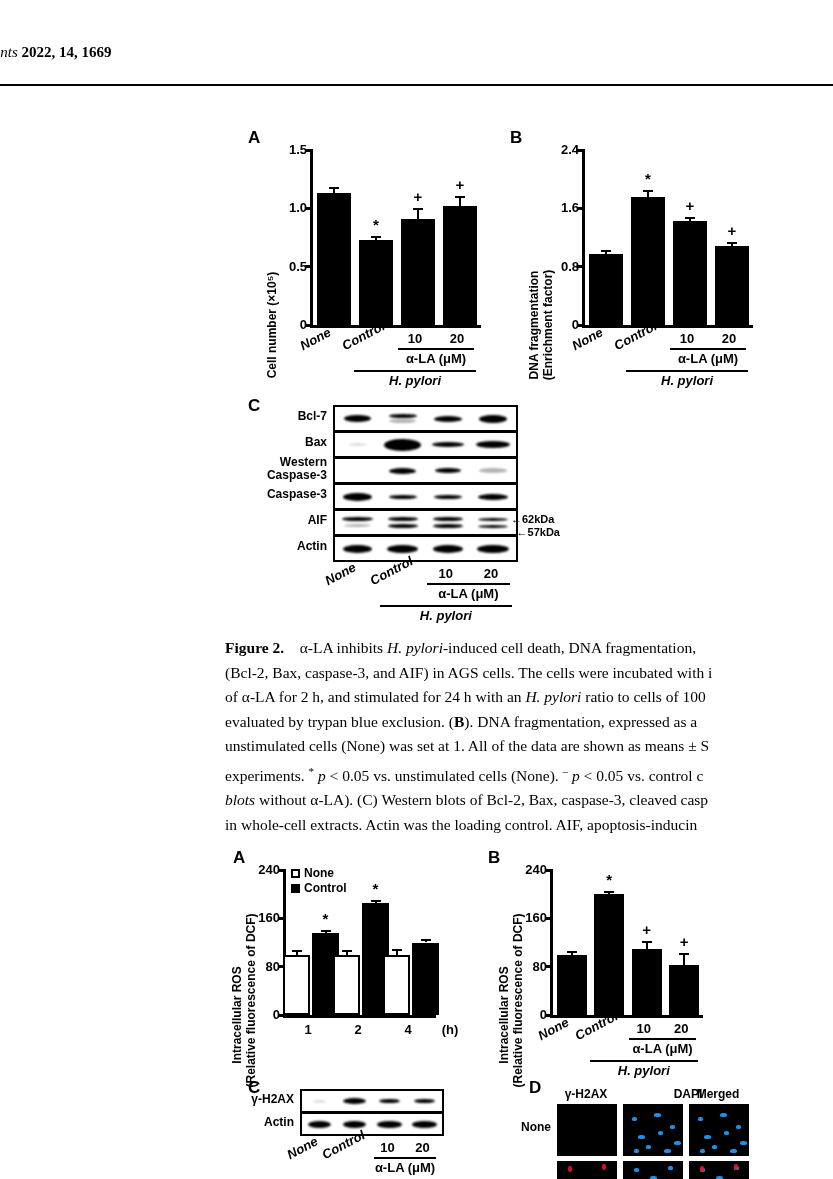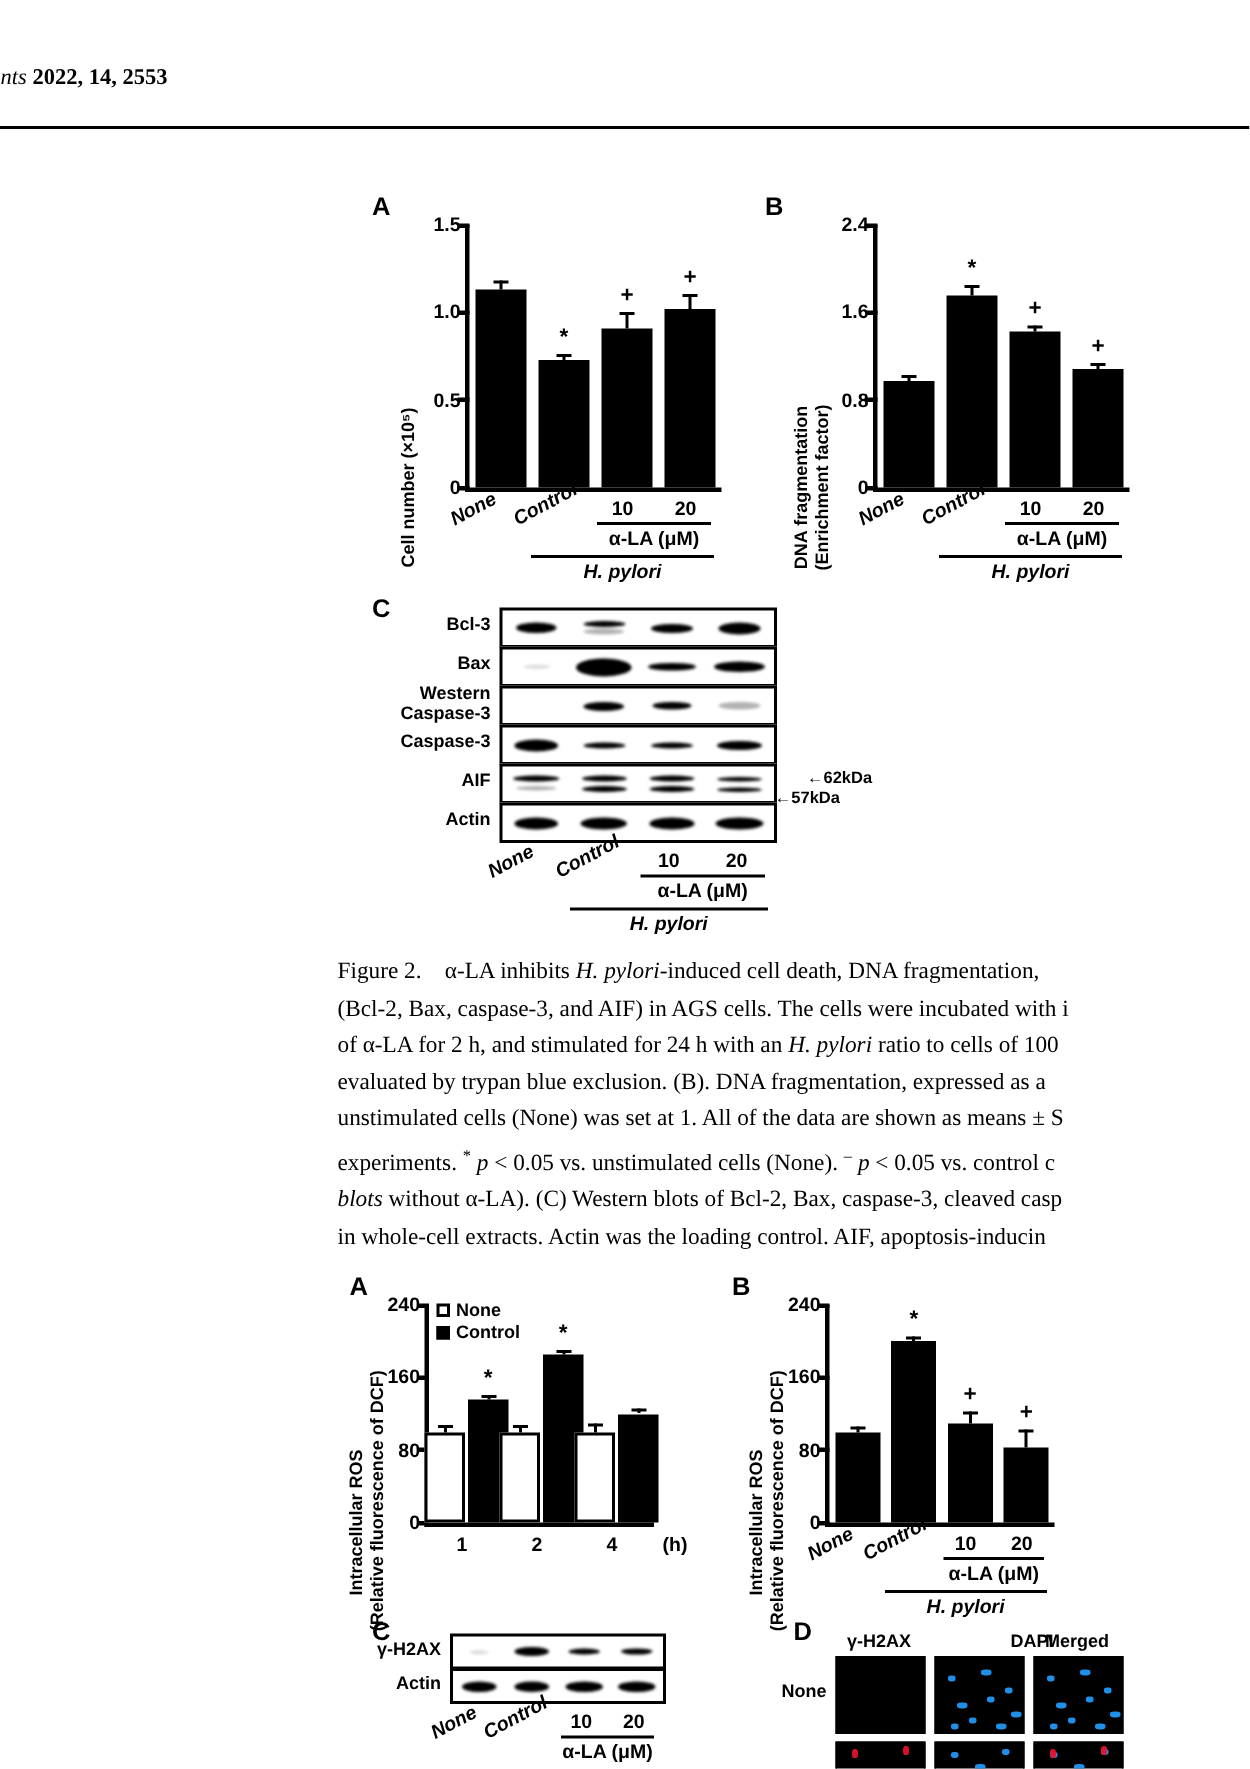--- a/index.html
+++ b/index.html
@@ -47,38 +47,38 @@
   .band.faint{opacity:.30;}
   .band.vfaint{opacity:.13;}
   .kda{position:absolute;font-size:11px;font-weight:bold;white-space:nowrap;}
 
   
   .caption{position:absolute;left:225px;top:636px;width:700px;
            font-family:"Liberation Serif",serif;font-size:15.5px;line-height:24.5px;
            text-align:left;white-space:nowrap;}
   .caption div{white-space:nowrap;}
   .caption i{font-style:italic;}
-  .caption b{font-weight:normal;text-align:center;}
+  .caption b{font-weight:bold;text-align:center;}
   .caption sup{font-size:11px;vertical-align:super;}
 
   
   .micro{position:absolute;background:#000;border:1px solid #000;overflow:hidden;}
   .dot{position:absolute;border-radius:40%;}
   .colhead{position:absolute;font-size:12px;font-weight:bold;transform:translateX(-50%);white-space:nowrap;}
   .rowhead{position:absolute;font-size:12px;font-weight:bold;text-align:right;line-height:1.15;white-space:nowrap;}
   .rowhead.ital{font-style:italic;}
 </style>
 </head>
 <body>
 
 <div class="page">
 
   <div class="runhead">
     <span>Nutrients</span>
-    <b>2022, 14, 2553</b>
+    <b>2022, 14, 1669</b>
   </div>
   <div class="rule"></div>
 
   <div id="fig2A" class="chart" style="left: 248px; top: 128px; width: 240px; height: 250px;">
       <div class="panelL" style="left: 0px; top: 0px;">A</div>
       <div class="plot" style="left: 62px; top: 22px; width: 168px; height: 175px;">
         <div class="ytickmark" style="top: 173.5px;"></div>
         <div class="ytick" style="top: 175px;">0</div>
         <div class="ytickmark" style="top: 115.167px;"></div>
         <div class="ytick" style="top: 116.667px;">0.5</div>
@@ -155,21 +155,21 @@
   <div id="fig2C">
       <div class="panelL" style="position: absolute; left: 248px; top: 396px;">C</div>
       <div class="blotbox" style="left: 333px; top: 405px; width: 180.56px; height: 23px;">
         <div class="band" style="left: 9.028px; top: 8px; width: 27.084px; height: 7px;"></div>
         <div class="band" style="left: 53.7166px; top: 7px; width: 27.9868px; height: 4px;"></div>
         <div class="band faint" style="left: 54.168px; top: 12px; width: 27.084px; height: 4px;"></div>
         <div class="band" style="left: 98.8566px; top: 8.5px; width: 27.9868px; height: 6px;"></div>
         <div class="band" style="left: 143.997px; top: 7.5px; width: 27.9868px; height: 8px;"></div>
       </div>
       <div class="blotlab" style="left: 241px; top: 410px; width: 86px;">
-        <div>Bcl-3</div>
+        <div>Bcl-7</div>
       </div>
       <div class="blotbox" style="left: 333px; top: 431px; width: 180.56px; height: 23px;">
         <div class="band vfaint" style="left: 13.542px; top: 10px; width: 18.056px; height: 3px;"></div>
         <div class="band" style="left: 49.2026px; top: 5.5px; width: 37.0148px; height: 12px;"></div>
         <div class="band" style="left: 53.425px; top: 8px; width: 22.57px; height: 7px;"></div>
         <div class="band" style="left: 96.5996px; top: 9px; width: 32.5008px; height: 5px;"></div>
         <div class="band" style="left: 141.062px; top: 8px; width: 33.855px; height: 7px;"></div>
       </div>
       <div class="blotlab" style="left: 241px; top: 436px; width: 86px;">
         <div>Bax</div>
@@ -207,21 +207,21 @@
       </div>
       <div class="blotbox" style="left: 333px; top: 535px; width: 180.56px; height: 23px;">
         <div class="band" style="left: 7.6738px; top: 7.5px; width: 29.7924px; height: 8px;"></div>
         <div class="band" style="left: 52.3624px; top: 7.5px; width: 30.6952px; height: 8px;"></div>
         <div class="band" style="left: 97.5024px; top: 7.5px; width: 30.6952px; height: 8px;"></div>
         <div class="band" style="left: 142.191px; top: 7.5px; width: 31.598px; height: 8px;"></div>
       </div>
       <div class="blotlab" style="left: 241px; top: 540px; width: 86px;">
         <div>Actin</div>
       </div>
-      <div class="kda" style="left: 538px; top: 513px;">←62kDa</div>
+      <div class="kda" style="left: 511px; top: 513px;">←62kDa</div>
       <div class="kda" style="left: 516.56px; top: 526px; text-align: right;">←57kDa</div>
       <div class="rotlab" style="left: 325.57px; top: 574px;">None</div>
       <div class="rotlab" style="left: 370.71px; top: 574px;">Control</div>
       <div class="xnum" style="left: 445.85px; top: 566px;">10</div>
       <div class="xnum" style="left: 490.99px; top: 566px;">20</div>
       <div class="hline" style="left: 427.28px; top: 583px; width: 82.28px;"></div>
       <div class="grpname" style="left: 468.42px; top: 586px;">α-LA (μM)</div>
       <div class="hline" style="left: 380.14px; top: 605px; width: 131.42px;"></div>
       <div class="grpname ital" style="left: 445.85px; top: 608px;">H. pylori</div>
     </div>

